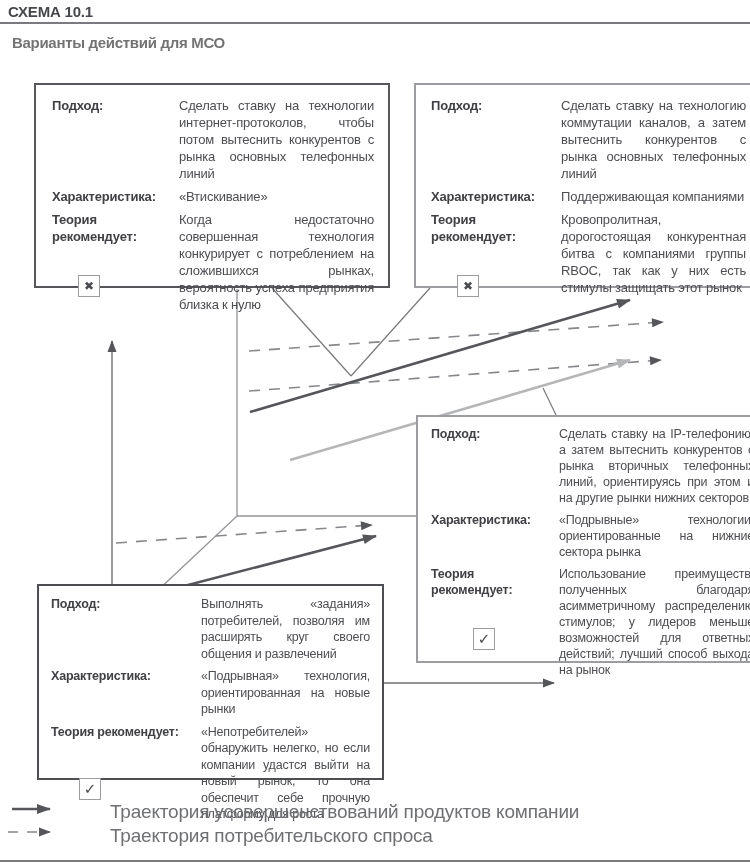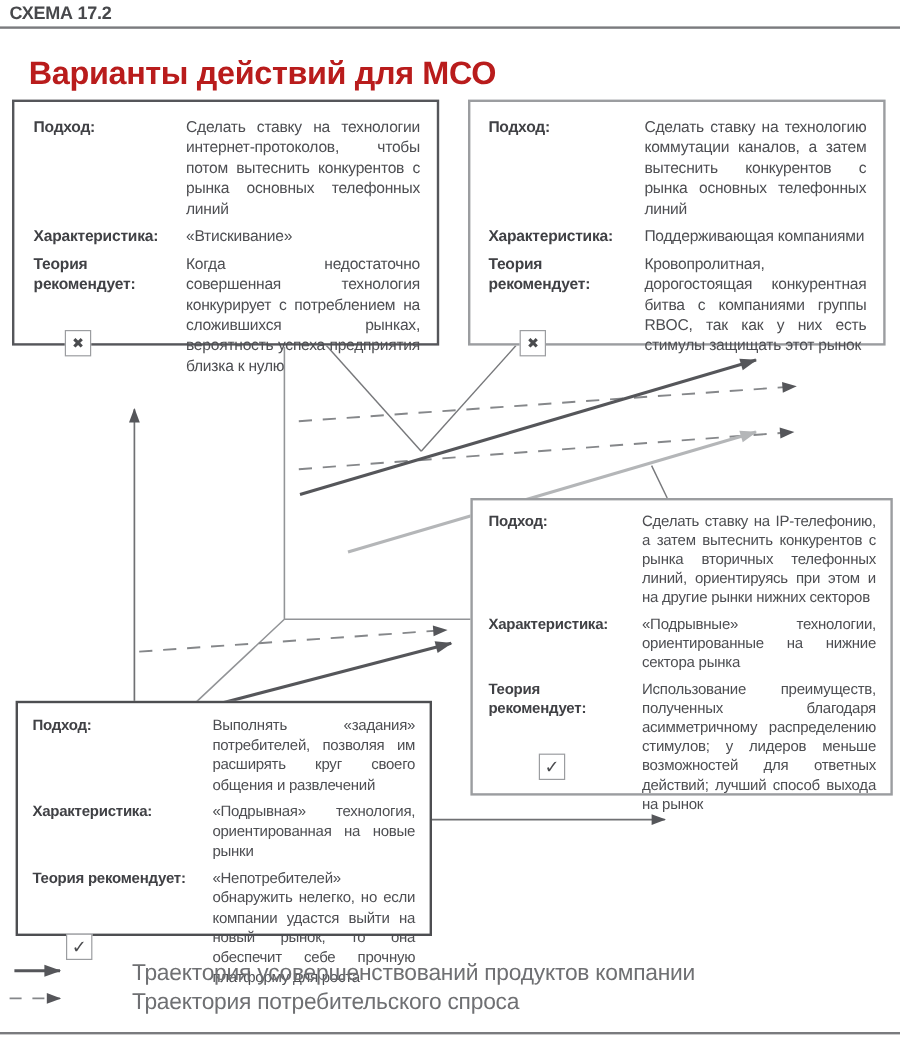--- a/index.html
+++ b/index.html
@@ -4,28 +4,29 @@
 <style>
   html,body{margin:0;padding:0;background:#ffffff;}
   .page{
     position:relative;width:750px;height:867px;background:#fff;overflow:hidden;
     font-family:"Liberation Sans",sans-serif;letter-spacing:-0.2px;
   }
   .schema-label{position:absolute;left:8px;top:3px;font-size:15px;font-weight:bold;color:#47484b;}
   .rule{position:absolute;left:0;width:750px;height:2px;background:#7a7b7e;}
   .rule.top{top:22px;}
   .rule.bottom{top:860px;}
-  .title{position:absolute;left:8px;top:30px;margin:16px;font-size:27px;font-weight:bold;color:#b91c1c;letter-spacing:-0.3px;}
+  .title{position:absolute;left:8px;top:30px;margin:4px;font-size:15px;font-weight:bold;color:#737373;letter-spacing:-0.3px;}
 
   svg.diagram{position:absolute;left:0;top:0;z-index:1;}
 
   .infobox{
     position:absolute;z-index:2;background:#fff;box-sizing:border-box;
     display:grid;grid-template-columns:var(--lab) 1fr;row-gap:6px;align-content:start;
     color:#4d4e52;
+    margin-left:24px;
   }
   .infobox .lbl{font-weight:bold;color:#404145;padding-right:8px;}
   .infobox .val{text-align:justify;}
   .b-tl{left:10px;top:83px;width:356px;height:205px;border:2px solid #55565a;--lab:127px;padding:12px 14px 6px 16px;font-size:13px;line-height:17px;}
   .b-tr{left:390px;top:83px;width:348px;height:205px;border:2px solid #9b9da0;--lab:130px;padding:12px 14px 6px 15px;font-size:13px;line-height:17px;}
   .b-mr{left:392px;top:415px;width:352px;height:248px;border:2px solid #9b9da0;--lab:128px;padding:9px 12px 5px 13px;font-size:12.5px;line-height:16px;}
   .b-bl{left:13px;top:584px;width:347px;height:196px;border:2px solid #4d4e51;--lab:150px;padding:10px 12px 5px 12px;font-size:12.5px;line-height:16.5px;}
 
   .verdict{
     width:20px;height:20px;border:1.5px solid #9b9da0;background:#fff;
@@ -40,21 +41,21 @@
 
   .legend-label{position:absolute;left:110px;font-size:19px;color:#6f7073;z-index:2;}
   .legend-label.l1{top:801px;}
   .legend-label.l2{top:825px;}
 </style>
 </head>
 <body>
 
 <div class="page">
 
-  <div class="schema-label">СХЕМА 17.2</div>
+  <div class="schema-label">СХЕМА 10.1</div>
   <div class="rule top"></div>
   <h1 class="title">Варианты действий для МСО</h1>
 
   <svg class="diagram" width="750" height="867" viewBox="0 0 750 867">
     <defs>
       <marker id="ah-dark" markerUnits="userSpaceOnUse" markerWidth="15" markerHeight="11" refX="13.5" refY="5.5" orient="auto">
         <path d="M0.5,0.5 L14.5,5.5 L0.5,10.5 Z" fill="#55565a"></path>
       </marker>
       <marker id="ah-dark-s" markerUnits="userSpaceOnUse" markerWidth="13" markerHeight="10" refX="11.5" refY="5" orient="auto">
         <path d="M0.5,0.5 L12.5,5 L0.5,9.5 Z" fill="#55565a"></path>

